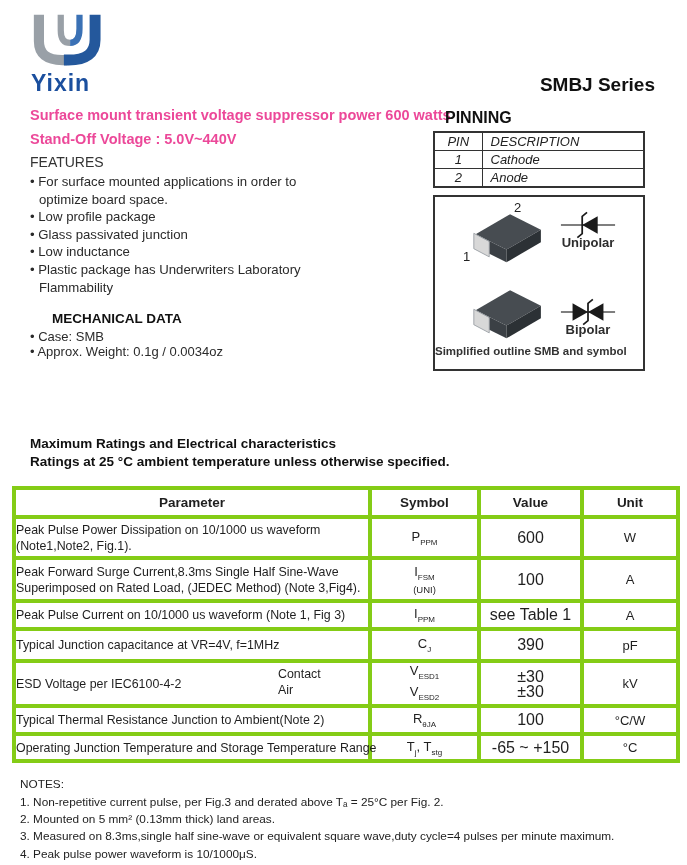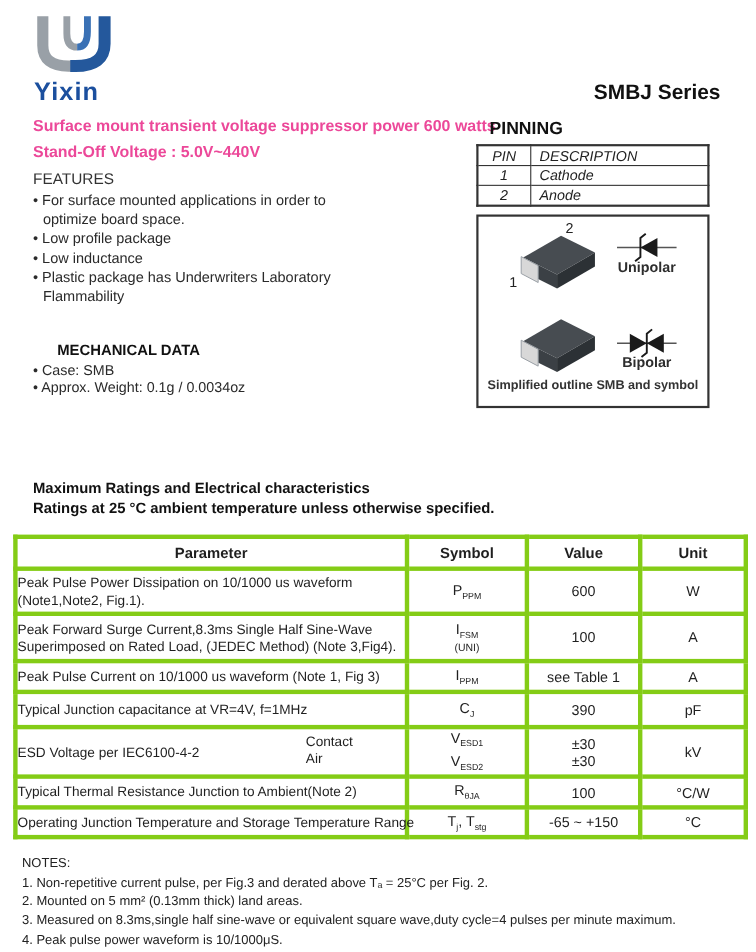--- a/index.html
+++ b/index.html
@@ -35,40 +35,40 @@
   #pin-table th{text-align:left;padding-left:8px;font-size:13px;}
   #pin-table th.c,#pin-table td.c{text-align:center;padding-left:0;}
   #pin-table td.d{padding-left:8px;}
 
   
   #outline-box{position:absolute;left:433px;top:195px;width:212px;height:176px;
     border:2px solid #333;box-sizing:border-box;}
   .pkg{position:absolute;}
   .pin-num{position:absolute;font-size:13px;color:#222;}
   .sym-label{position:absolute;width:80px;text-align:center;font-size:13px;font-weight:bold;color:#2d2d2d;}
-  #outline-caption{position:absolute;left:0;top:148px;width:100%;text-align:center;
+  #outline-caption{position:absolute;left:0;top:148px;width:100%;text-align:left;
     font-size:11.5px;font-weight:bold;color:#333;}
 
   
   #ratings-h1{position:absolute;left:30px;top:436px;font-size:13.5px;font-weight:bold;color:#111;}
   #ratings-h2{position:absolute;left:30px;top:454px;font-size:13.5px;font-weight:bold;color:#111;}
 
   
   #ratings-table{position:absolute;left:12px;top:486px;width:664px;border-collapse:collapse;
     table-layout:fixed;border:2px solid #1f1f1f;color:#1f1f1f;}
   #ratings-table th,#ratings-table td{border:4px solid #84cc16;padding:0;vertical-align:middle;}
   #ratings-table th{font-size:13.5px;font-weight:bold;text-align:center;}
   td.param{padding-left:10px;font-size:12.4px;text-align:left;position:relative;}
   td.param .pl{display:block;line-height:16px;white-space:nowrap;}
   .aux{position:absolute;left:262px;top:3px;line-height:16px;font-size:12.4px;}
   td.sym{text-align:center;font-size:13px;}
   td.sym sub{font-size:8px;}
   td.sym .sym-note{display:block;font-size:9.5px;line-height:10px;}
   .symline{display:block;line-height:15px;}
-  td.val{text-align:center;font-size:13px;}
+  td.val{text-align:center;font-size:16px;}
   td.val .vline{display:block;line-height:15px;}
   td.unit{text-align:center;font-size:13px;}
 
   
   #notes{position:absolute;left:20px;top:775px;font-size:11.8px;color:#222;}
   #notes .n-title{line-height:19px;}
   #notes .n-line{line-height:17.2px;}
 </style>
 </head>
 <body>
@@ -85,20 +85,21 @@
 <div id="intro">
   <div>Surface mount transient  voltage suppressor power 600 watts</div>
   <div>Stand-Off Voltage : 5.0V~440V</div>
 </div>
 
 <div id="features-title">FEATURES</div>
 <div id="feature-lines">
   <div class="f-line">• For surface mounted applications in order to</div>
   <div class="f-line cont">optimize board space.</div>
   <div class="f-line">• Low profile package</div>
+  <div class="f-line">• Glass passivated junction</div>
   <div class="f-line">• Low inductance</div>
   <div class="f-line">• Plastic package has Underwriters Laboratory</div>
   <div class="f-line cont">Flammability</div>
 </div>
 
 <div id="mech">
   <div class="sec-title">MECHANICAL DATA</div>
   <div class="m-line">• Case: SMB</div>
   <div class="m-line">• Approx. Weight: 0.1g / 0.0034oz</div>
 </div>

